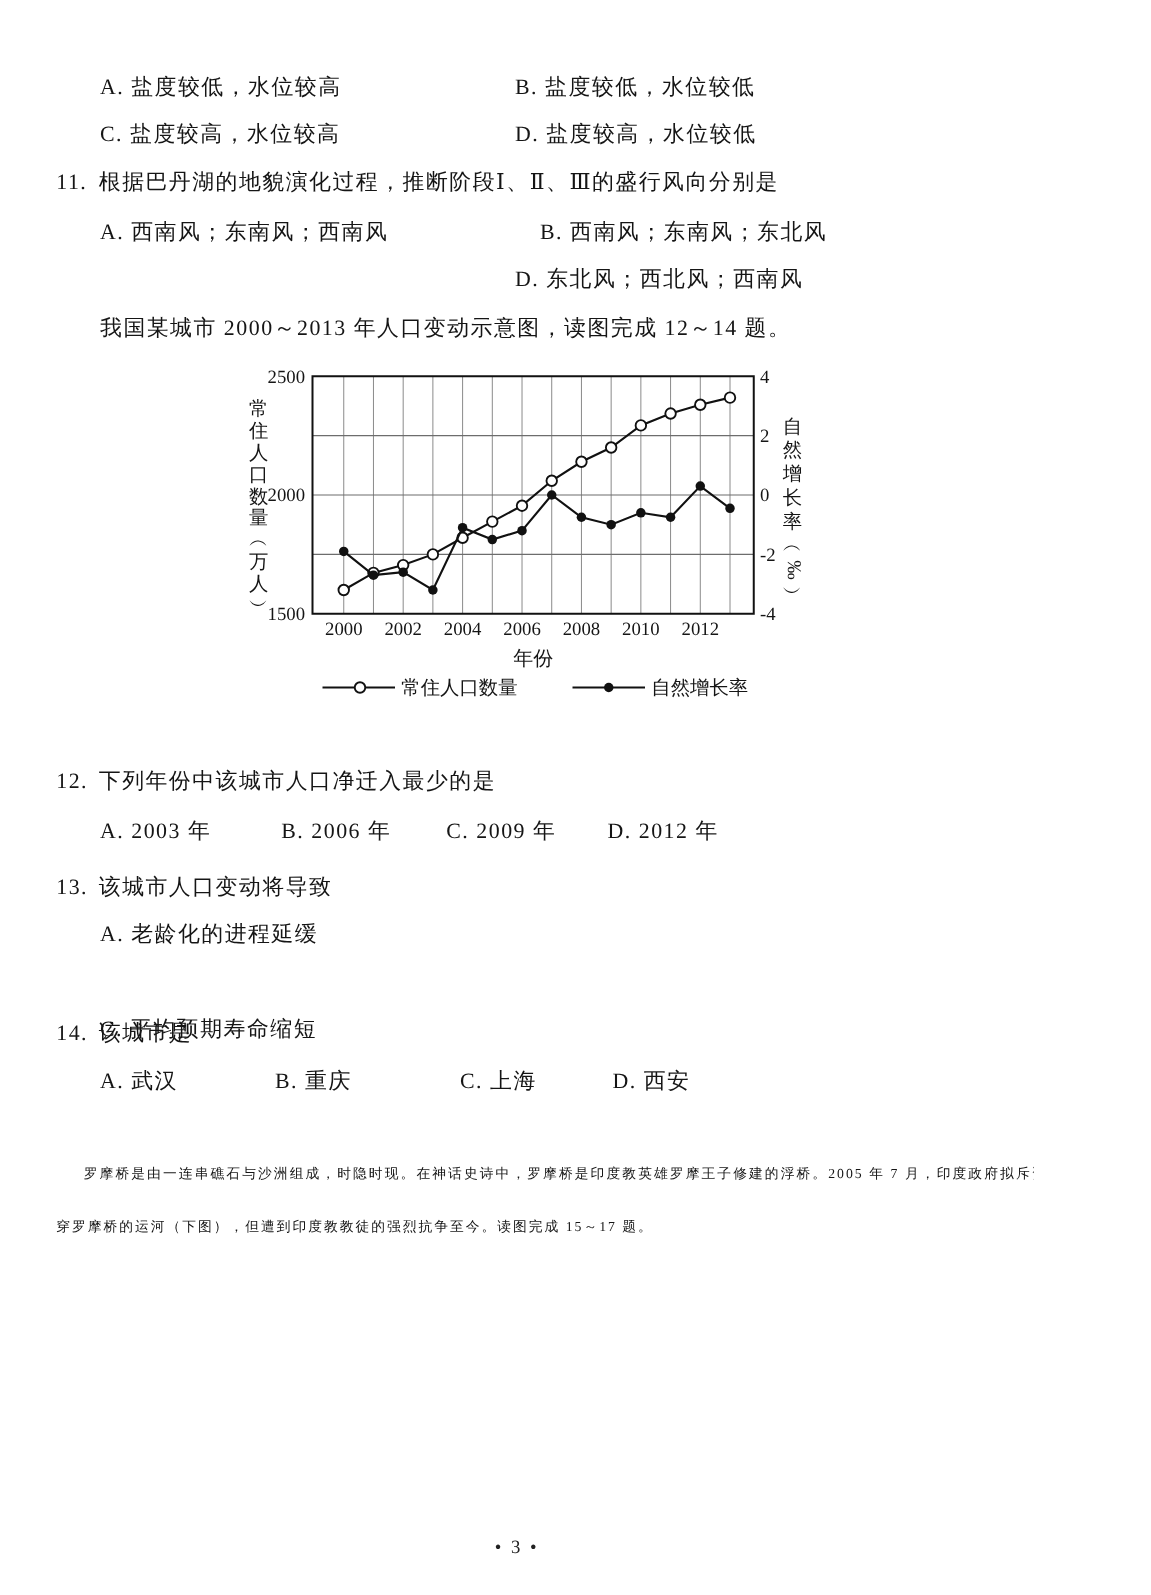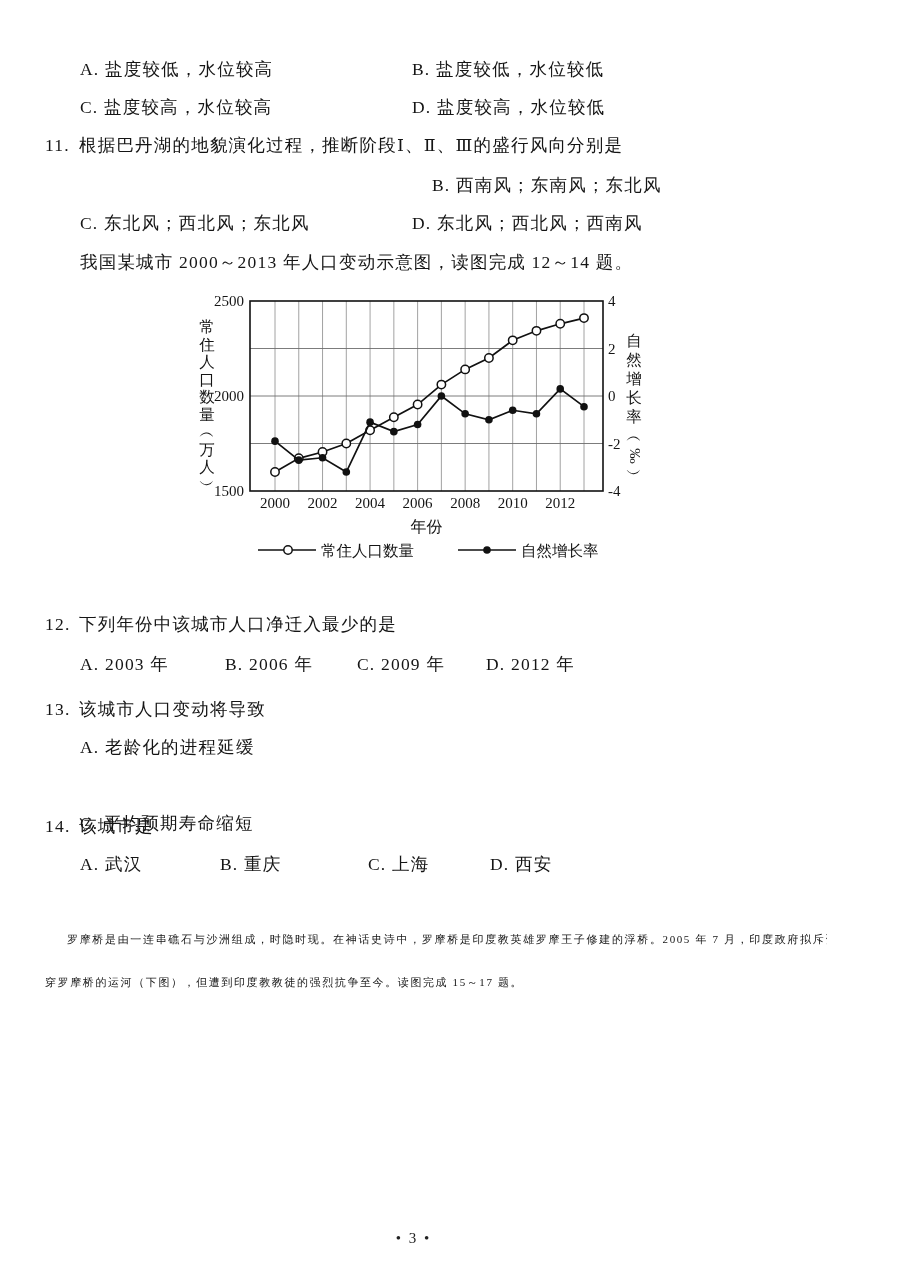--- a/index.html
+++ b/index.html
@@ -31,22 +31,22 @@
 <div class="page">
 
   <span class="abs" style="left:80px;top:57px">A. 盐度较低，水位较高</span>
   <span class="abs" style="left:412px;top:57px">B. 盐度较低，水位较低</span>
   <span class="abs" style="left:80px;top:95px">C. 盐度较高，水位较高</span>
   <span class="abs" style="left:412px;top:95px">D. 盐度较高，水位较低</span>
 
   <div class="abs" style="left:45px;top:133px">
     <span class="qnum">11.</span><span>根据巴丹湖的地貌演化过程，推断阶段Ⅰ、Ⅱ、Ⅲ的盛行风向分别是</span>
   </div>
+  <span class="abs" style="left:80px;top:173px">A. 西南风；东南风；西南风</span>
   <span class="abs" style="left:432px;top:173px">B. 西南风；东南风；东北风</span>
-  <span class="abs" style="left:80px;top:211px">C. 东北风；西北风；东北风</span>
   <span class="abs" style="left:412px;top:211px">D. 东北风；西北风；西南风</span>
 
   <span class="abs" style="left:80px;top:250px">我国某城市 2000～2013 年人口变动示意图，读图完成 12～14 题。</span>
 
   <svg class="abs" style="left:192px;top:292px" width="478" height="272" viewBox="0 0 478 272" id="chart-svg">
       <line x1="83" y1="9" x2="83" y2="199" stroke="#8a8a8a" stroke-width="0.8"></line>
       <line x1="106.76923076923077" y1="9" x2="106.76923076923077" y2="199" stroke="#8a8a8a" stroke-width="0.8"></line>
       <line x1="130.53846153846155" y1="9" x2="130.53846153846155" y2="199" stroke="#8a8a8a" stroke-width="0.8"></line>
       <line x1="154.30769230769232" y1="9" x2="154.30769230769232" y2="199" stroke="#8a8a8a" stroke-width="0.8"></line>
       <line x1="178.0769230769231" y1="9" x2="178.0769230769231" y2="199" stroke="#8a8a8a" stroke-width="0.8"></line>

